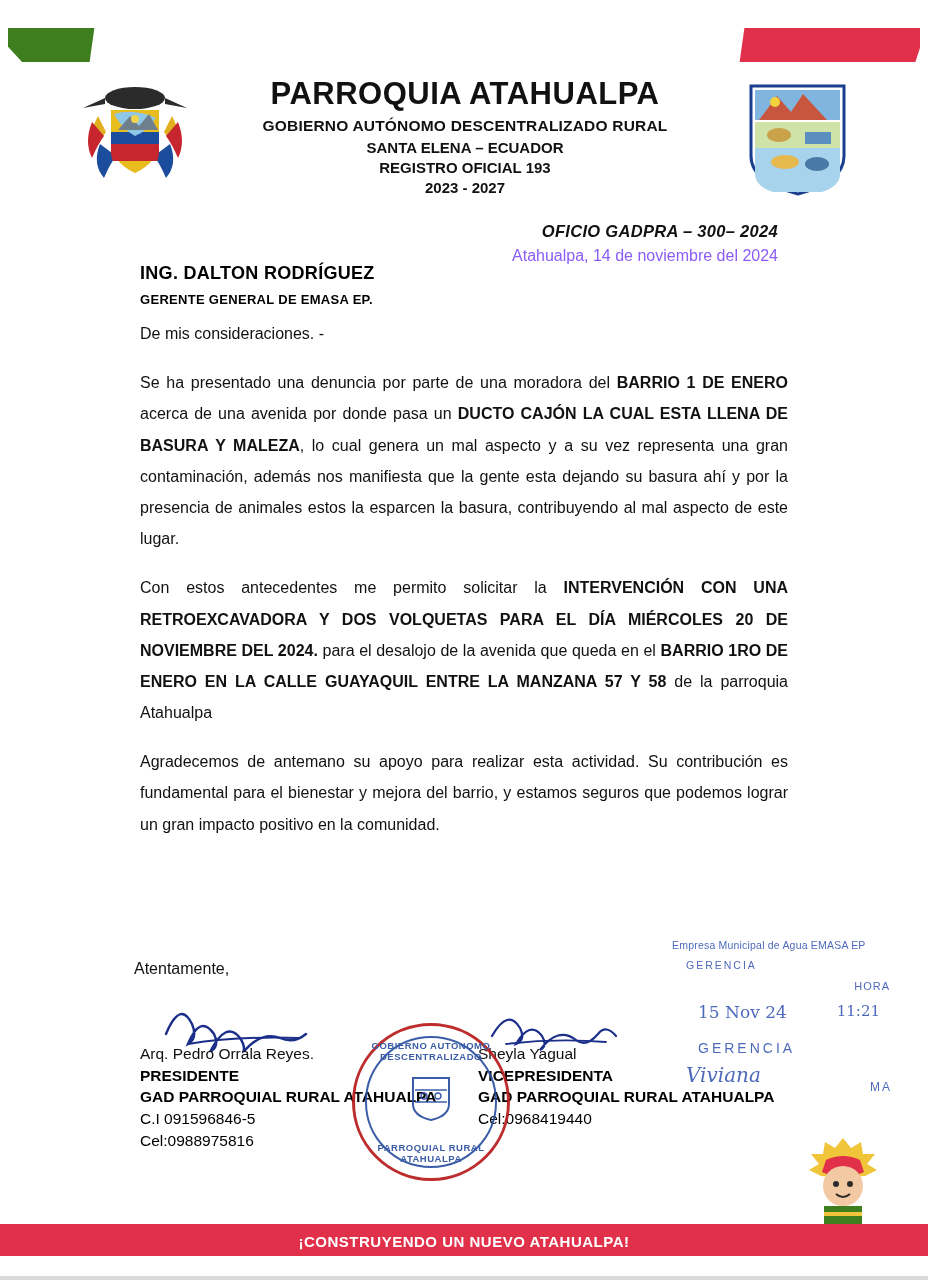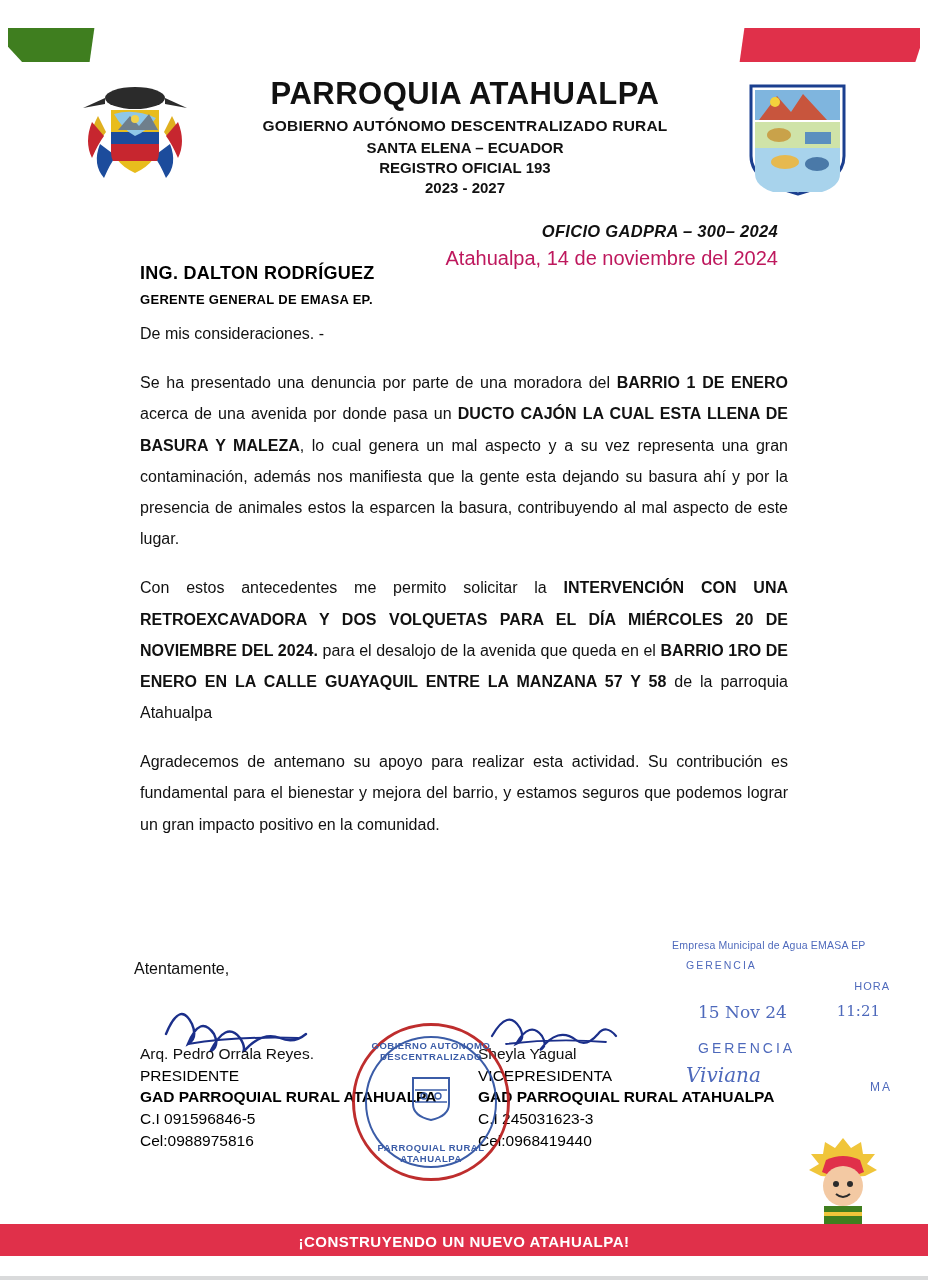--- a/index.html
+++ b/index.html
@@ -74,21 +74,21 @@
   }
 
   
   .oficio {
     position:absolute; right:150px; top:222px; text-align:center;
     font-size:16.5px; font-weight:bold; font-style:italic; color:#111;
     letter-spacing:.3px;
   }
   .fecha {
     position:absolute; right:150px; top:247px; text-align:left;
-    font-size:20px; color:#be185d;
+    font-size:16px; color:#8b5cf6;
   }
   .addressee {
     position:absolute; left:140px; top:263px; width:640px;
   }
   .addressee .l1 { font-size:18px; font-weight:bold; letter-spacing:.3px; }
   .addressee .l2 { font-size:13px; font-weight:bold; margin-top:8px; letter-spacing:.3px;}
 
   .body-text {
     position:absolute; left:140px; top:318px; width:648px;
     font-size:16px; color:#111; line-height:1.95;
@@ -98,21 +98,21 @@
   b { font-weight:bold; }
 
   
   .sign-area { position:absolute; left:0; top:950px; width:928px; height:260px;padding-left:25px; }
   .atentamente {
     position:absolute; left:134px; top:10px; font-size:16px; color:#111;
   }
   .sig-left { position:absolute; left:140px; top:95px; width:300px; }
   .sig-right { position:absolute; left:478px; top:95px; width:330px; }
   .sig-name { font-size:15.5px; color:#111; }
-  .sig-role { font-size:15.5px; font-weight:normal; margin-top:4px; }
+  .sig-role { font-size:15.5px; font-weight:bold; margin-top:4px; }
   .sig-org  { font-size:15.5px; font-weight:bold; margin-top:3px; }
   .sig-ci   { font-size:15.5px; margin-top:4px; }
   .sig-cel  { font-size:15.5px; margin-top:4px; }
 
   
   .scribble { position:absolute; color:#1b2f8a; font-family:"DejaVu Serif", serif; }
 
   
   .seal {
     position:absolute; left:352px; top:1023px; width:152px; height:152px;
@@ -238,21 +238,20 @@
       <div class="sig-role">PRESIDENTE</div>
       <div class="sig-org">GAD PARROQUIAL RURAL ATAHUALPA</div>
       <div class="sig-ci">C.I 091596846-5</div>
       <div class="sig-cel">Cel:0988975816</div>
     </div>
 
     <div class="sig-right">
       <div class="sig-name">Sheyla Yagual</div>
       <div class="sig-role">VICEPRESIDENTA</div>
       <div class="sig-org">GAD PARROQUIAL RURAL ATAHUALPA</div>
-      <div class="sig-ci">C.I 245031623-3</div>
       <div class="sig-cel">Cel:0968419440</div>
     </div>
   </div>
 
   <div class="seal">
     <div class="ring"></div>
     <div class="txt-top">GOBIERNO AUTONOMO DESCENTRALIZADO</div>
     <div class="txt-bot">PARROQUIAL RURAL ATAHUALPA</div>
     <svg class="mini-shield" viewBox="0 0 40 46">
       <path d="M2 2 h36 v26 q0 12 -18 16 q-18 -4 -18 -16 Z" fill="none" stroke="#2b4fa0" stroke-width="2"></path>

